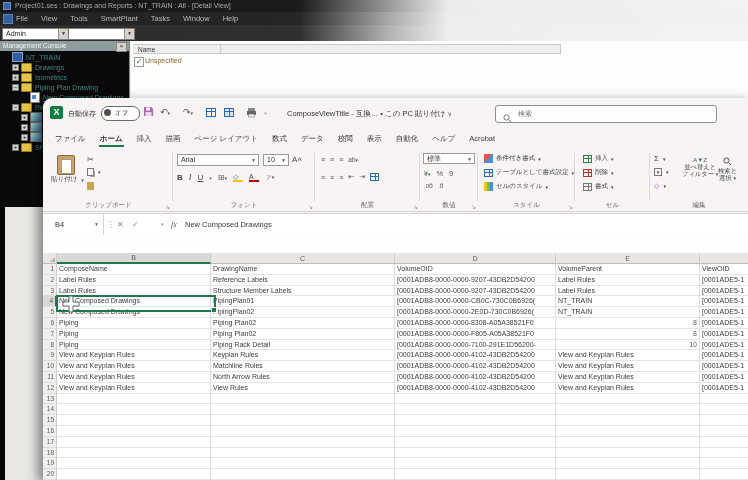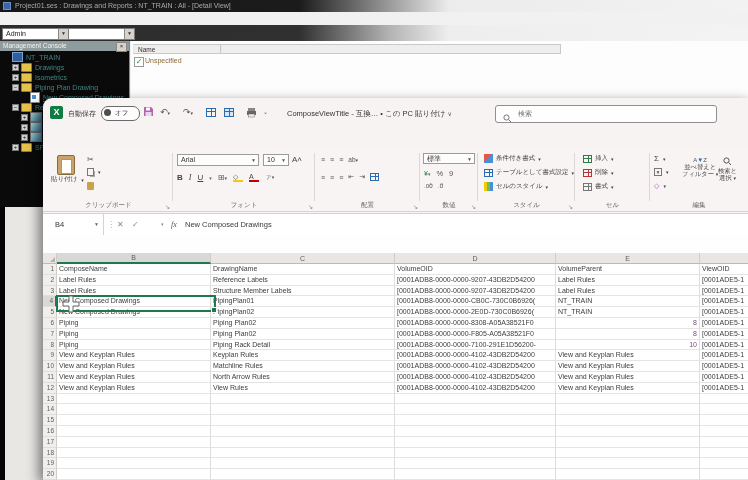--- a/index.html
+++ b/index.html
@@ -140,20 +140,31 @@
 </head>
 <body>
 
 <div id="stage">
 
   <div class="abs nw" id="sp-titlebar">
     <span>Project01.ses : Drawings and Reports : NT_TRAIN : All - [Detail View]</span>
   </div>
   <div class="abs sp-appicon"></div>
 
+  <div class="abs" id="sp-menubar">
+    <span class="mico"></span>
+
+  <span class="menu-item">File</span>
+      <span class="menu-item">View</span>
+      <span class="menu-item">Tools</span>
+      <span class="menu-item">SmartPlant</span>
+      <span class="menu-item">Tasks</span>
+      <span class="menu-item">Window</span>
+      <span class="menu-item">Help</span>
+    </div>
 
   <div class="abs" id="sp-toolbar">
     <div class="sp-combo" style="left:2px;width:62px;">
       <span>Admin</span>
       <span class="arr">▼</span>
     </div>
     <div class="sp-combo" style="left:68px;width:62px;">
       <span class="arr">▼</span>
     </div>
   </div>
@@ -265,20 +276,34 @@
         <span class="mag">
           <svg width="9" height="9" viewBox="0 0 9 9">
               <circle cx="3.5" cy="3.5" r="2.6" fill="none" stroke="#777" stroke-width="1"></circle>
               <line x1="5.6" y1="5.6" x2="8" y2="8" stroke="#777" stroke-width="1"></line>
             </svg>
         </span>
         <span class="ph">検索</span>
       </div>
     </div>
 
+    <div id="xl-tabs">
+        <div class="xtab">ファイル</div>
+        <div class="xtab active">ホーム</div>
+        <div class="xtab">挿入</div>
+        <div class="xtab">描画</div>
+        <div class="xtab">ページ レイアウト</div>
+        <div class="xtab">数式</div>
+        <div class="xtab">データ</div>
+        <div class="xtab">校閲</div>
+        <div class="xtab">表示</div>
+        <div class="xtab">自動化</div>
+        <div class="xtab">ヘルプ</div>
+        <div class="xtab">Acrobat</div>
+      </div>
 
     <div id="xl-ribbon">
 
       <div class="rgroup" style="left:2px;width:127px;">
         <div class="ico-paste"></div>
         <div class="rrow" style="left:6px;top:26px;font-size:6.5px;">
           <span>貼り付け</span>
             <span style="font-size:5px;">▾</span>
         </div>
         <div class="rrow" style="left:42px;top:6px;">

